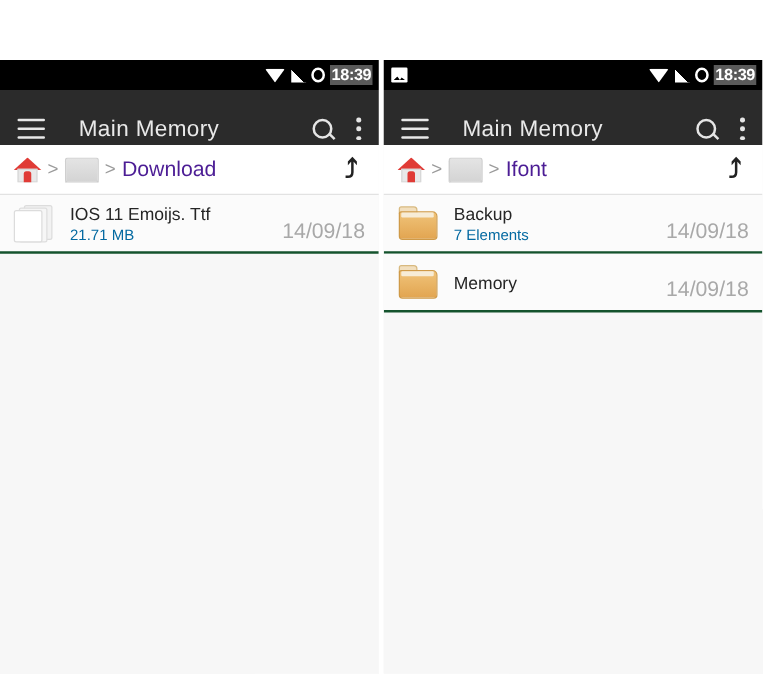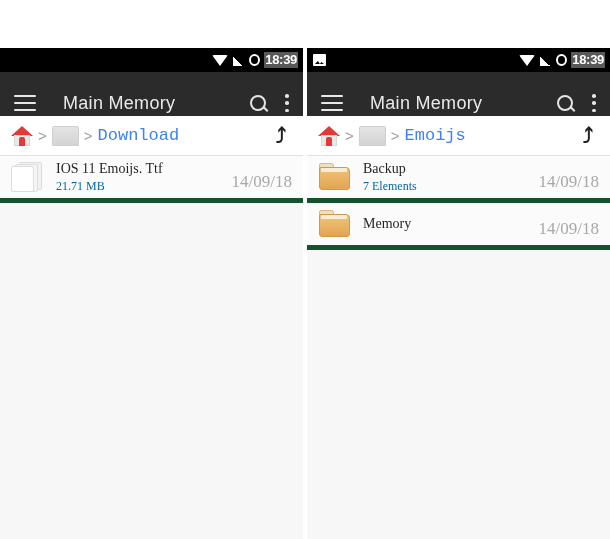--- a/index.html
+++ b/index.html
@@ -217,24 +217,23 @@
   }
   .sd-icon {
     width: 27px; height: 20px;
     background: linear-gradient(180deg, #e4e4e4 0%, #d4d4d4 100%);
     border: 1px solid #cfcfcf;
     border-radius: 2px;
     flex: 0 0 auto;
     box-shadow: 0 1px 0 #bdbdbd;
   }
   .crumb-label {
-    color: #3b82f6;
+    color: #4c1d95;
     font-size: 17px;
     white-space: nowrap;
-    font-family: Liberation Mono, monospace;
   }
   .up-icon {
     width: 18px; height: 22px;
     position: relative;
     flex: 0 0 auto;
     cursor: pointer;
     color: #222;
     font-size: 21px;
     line-height: 22px;
     font-weight: bold;
@@ -246,23 +245,22 @@
     flex: 1;
     background: #f7f7f7;
     overflow: hidden;
   }
   .row {
     height: 47px;
     background: #fbfbfb;
     display: flex;
     align-items: center;
     padding: 0 11px 0 10px;
-    border-bottom: 5px solid #14532d;
+    border-bottom: 2px solid #14532d;
     cursor: pointer;
-    font-family: Liberation Serif, serif;
   }
   .row-icon {
     width: 36px; height: 34px;
     flex: 0 0 36px;
     position: relative;
     margin-right: 10px;
   }
   
   .file-icon .back1 {
     position: absolute;
@@ -501,21 +499,21 @@
     <div class="breadcrumb">
       <div class="crumbs">
         <span class="home-icon">
           <span class="roof"></span>
             <span class="body"></span>
             <span class="door"></span>
         </span>
         <span class="crumb-sep">&gt;</span>
         <span class="sd-icon"></span>
         <span class="crumb-sep">&gt;</span>
-        <span class="crumb-label">Emoijs</span>
+        <span class="crumb-label">Ifont</span>
       </div>
       <div class="up-icon">⤴</div>
     </div>
 
     <div class="list">
       <div class="row">
         <div class="row-icon folder-icon">
           <span class="tab"></span>
             <span class="body"></span>
             <span class="lip"></span>

